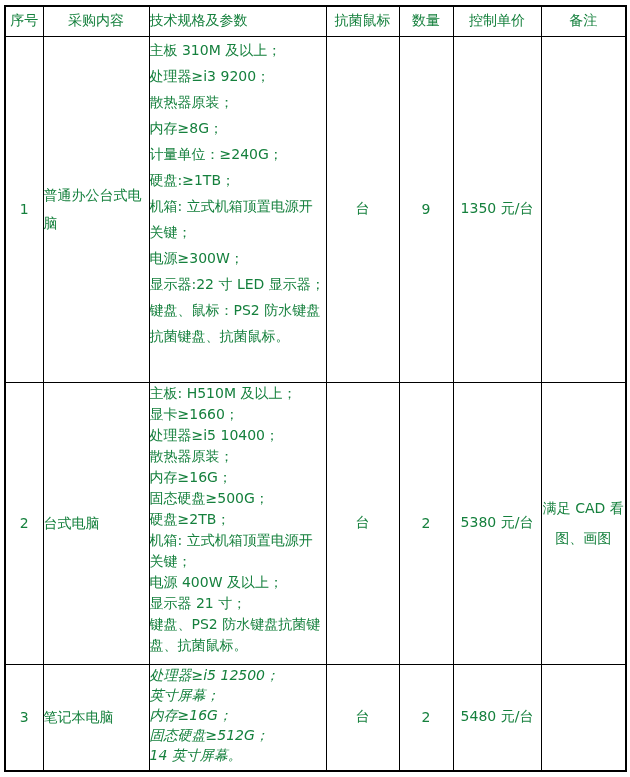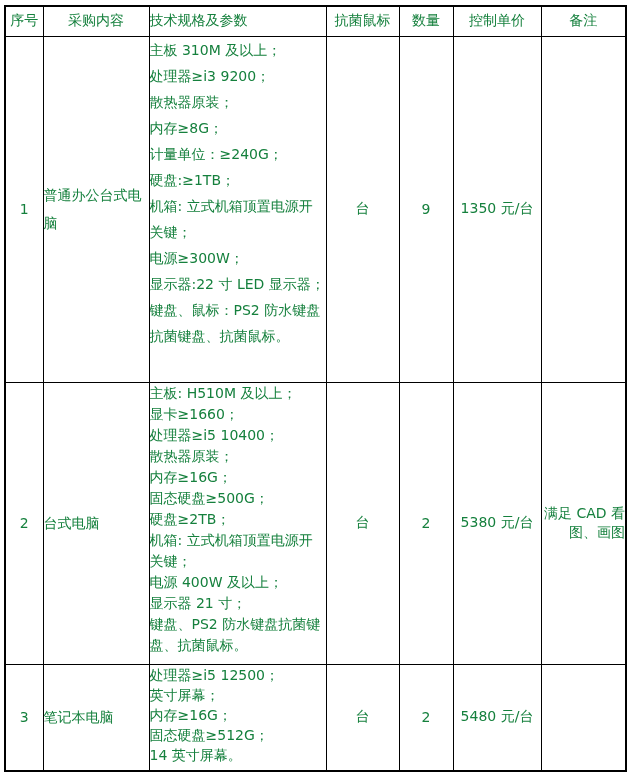--- a/index.html
+++ b/index.html
@@ -55,26 +55,26 @@
     padding: 0 6px;
   }
   td.c-specs {
     vertical-align: top;
     text-align: left;
     padding: 5px 4px 0 7px;
   }
   .specs-box { width: 100%; overflow: hidden; }
   tr.row-0 .specs-box { line-height: 26px; height: 340px; }
   tr.row-1 .specs-box { line-height: 21px; height: 276px; }
-  tr.row-2 .specs-box { line-height: 20px; height: 101px; }
+  tr.row-2 .specs-box { line-height: 20px; height: 101px; font-style: italic; }
   .spec-line { margin: 0; }
   td.c-remark {
-    text-align: right;
+    text-align: center;
     vertical-align: middle;
-    line-height: 19px;
+    line-height: 30px;
     padding: 0 6px;
   }
 </style>
 </head>
 <body>
 
 <div class="page">
   <table class="procurement-table">
     <colgroup>
       <col style="width:38px">

